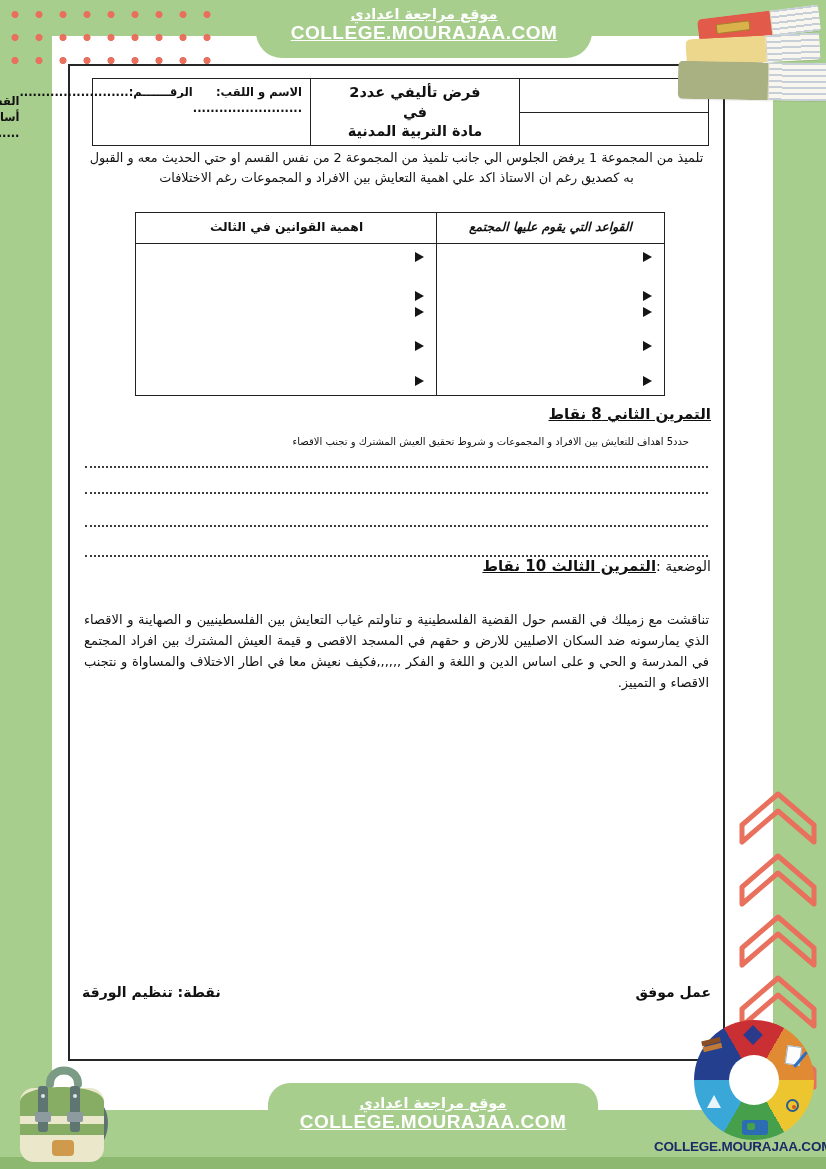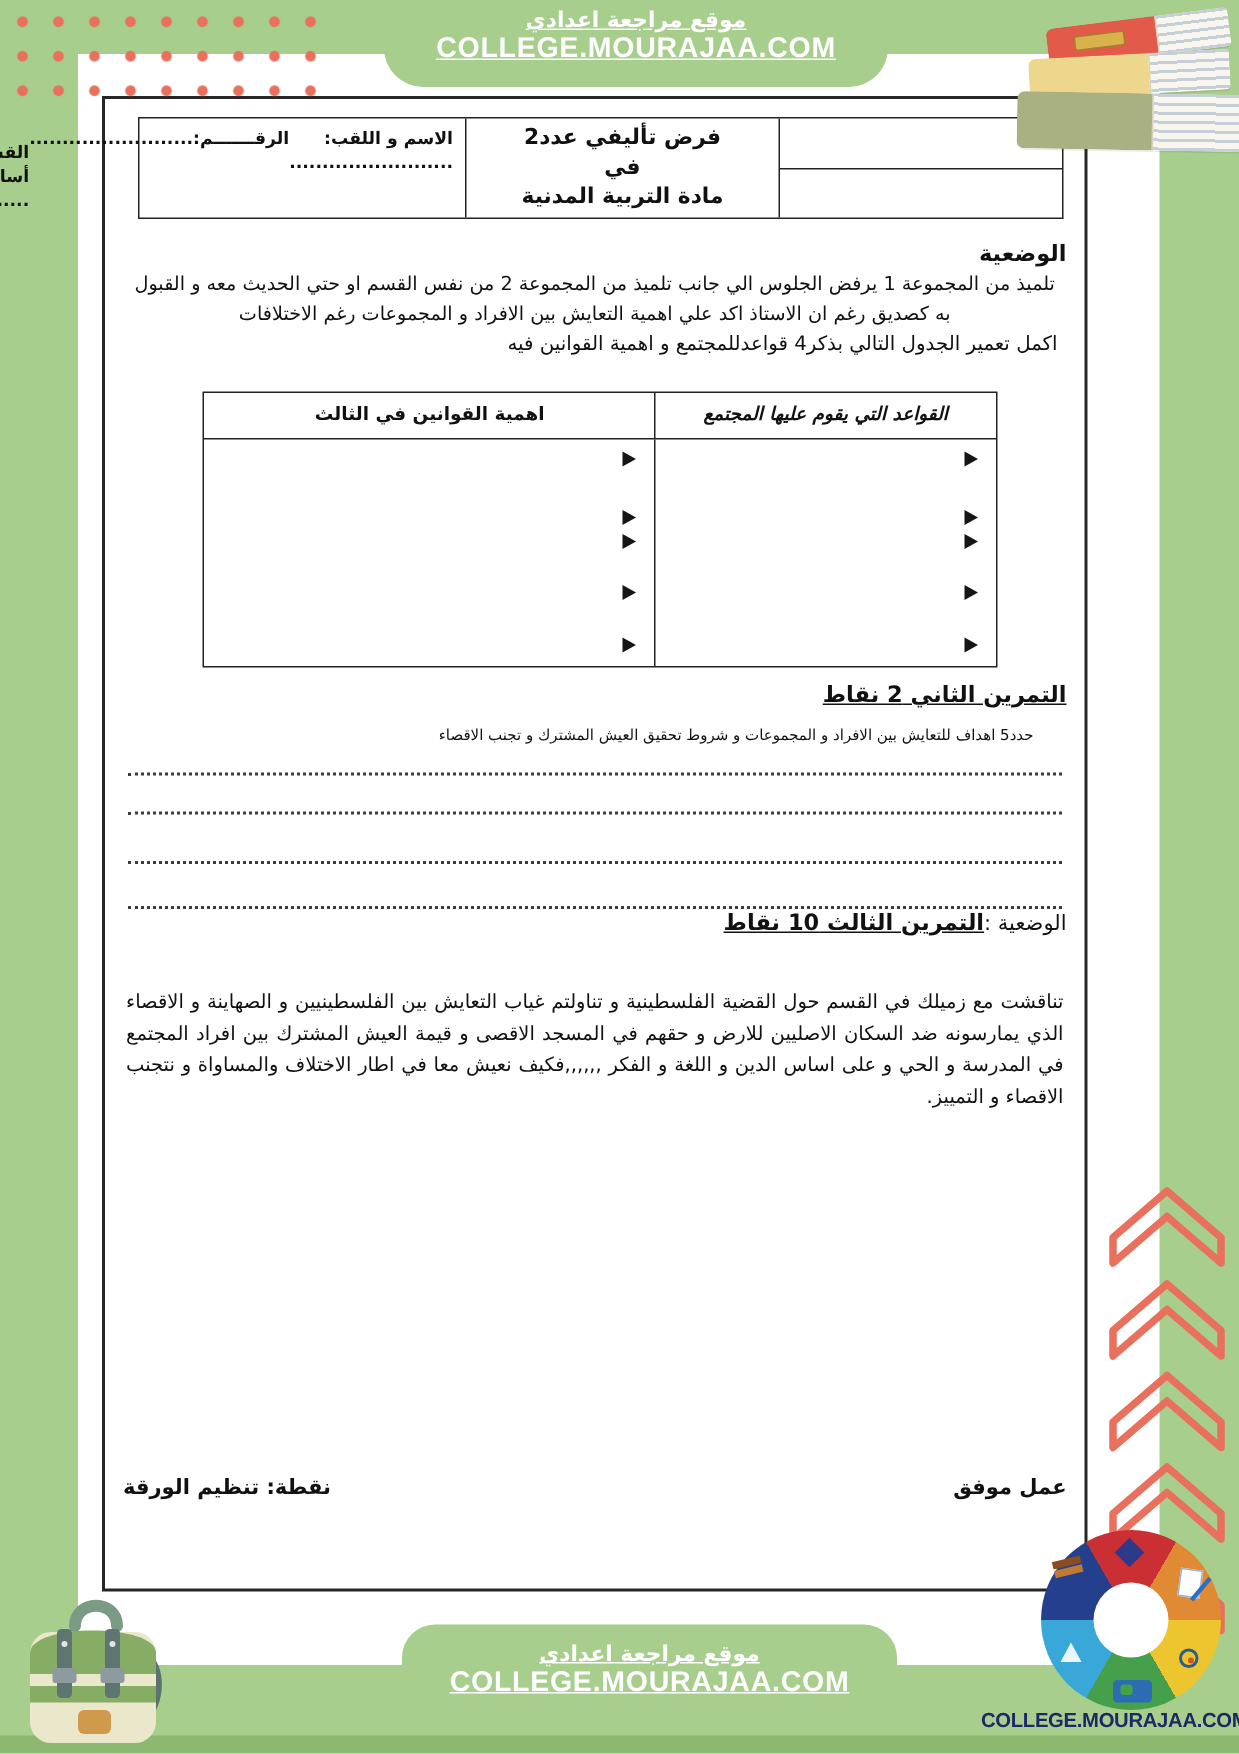--- a/index.html
+++ b/index.html
@@ -115,24 +115,22 @@
         <div class="cell-title">
           <span>فرض تأليفي عدد2</span><br>
           <span>في</span><br>
           <span>مادة التربية المدنية</span>
         </div>
         <div class="cell-score">
           <div class="score-divider"></div>
         </div>
       </div>
 
-      <div class="h-bold">الوضعية</div>
       <div class="situation-text">تلميذ من المجموعة 1 يرفض الجلوس الي جانب تلميذ من المجموعة 2 من نفس القسم او حتي الحديث معه و القبول به كصديق رغم ان الاستاذ اكد علي اهمية التعايش بين الافراد و المجموعات رغم الاختلافات</div>
 
-      <div class="ex1-instruction">اكمل تعمير الجدول التالي بذكر4 قواعدللمجتمع و اهمية القوانين فيه</div>
 
       <div class="rules-table">
         <div class="rules-head">
           <div class="col-r">القواعد التي يقوم عليها المجتمع</div>
           <div class="col-l">اهمية القوانين في الثالث</div>
         </div>
         <div class="rules-body">
           <div class="col-r">
             <span class="tri"></span>
             <span class="tri"></span>
@@ -143,21 +141,21 @@
           <div class="col-l">
             <span class="tri"></span>
             <span class="tri"></span>
             <span class="tri"></span>
             <span class="tri"></span>
             <span class="tri"></span>
           </div>
         </div>
       </div>
 
-      <div class="h-bold ex2-heading"><span class="h-underline">التمرين الثاني 2 نقاط</span></div>
+      <div class="h-bold ex2-heading"><span class="h-underline">التمرين الثاني 8 نقاط</span></div>
       <div class="ex2-instruction">حدد5 اهداف للتعايش بين الافراد و المجموعات و شروط تحقيق العيش المشترك و تجنب الاقصاء</div>
       <div class="dotted-lines">
         <div></div>
         <div></div>
         <div></div>
         <div></div>
       </div>
 
       <div class="ex3-line">
         <span class="prefix">الوضعية :</span><span class="ex3-heading">التمرين الثالث 10 نقاط</span>

